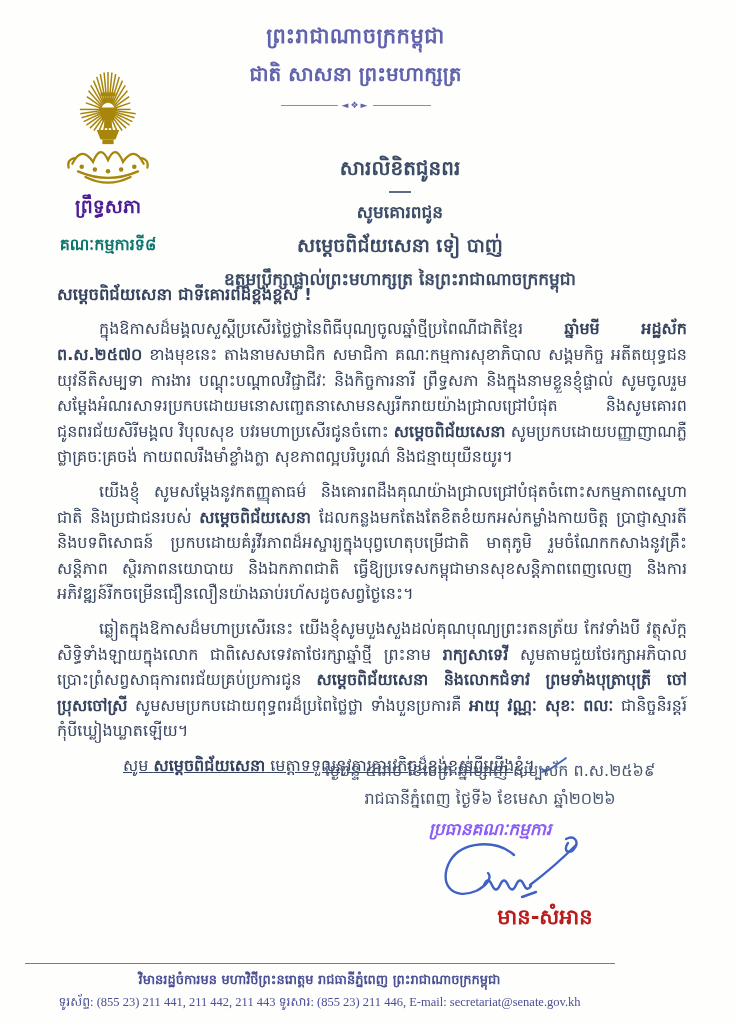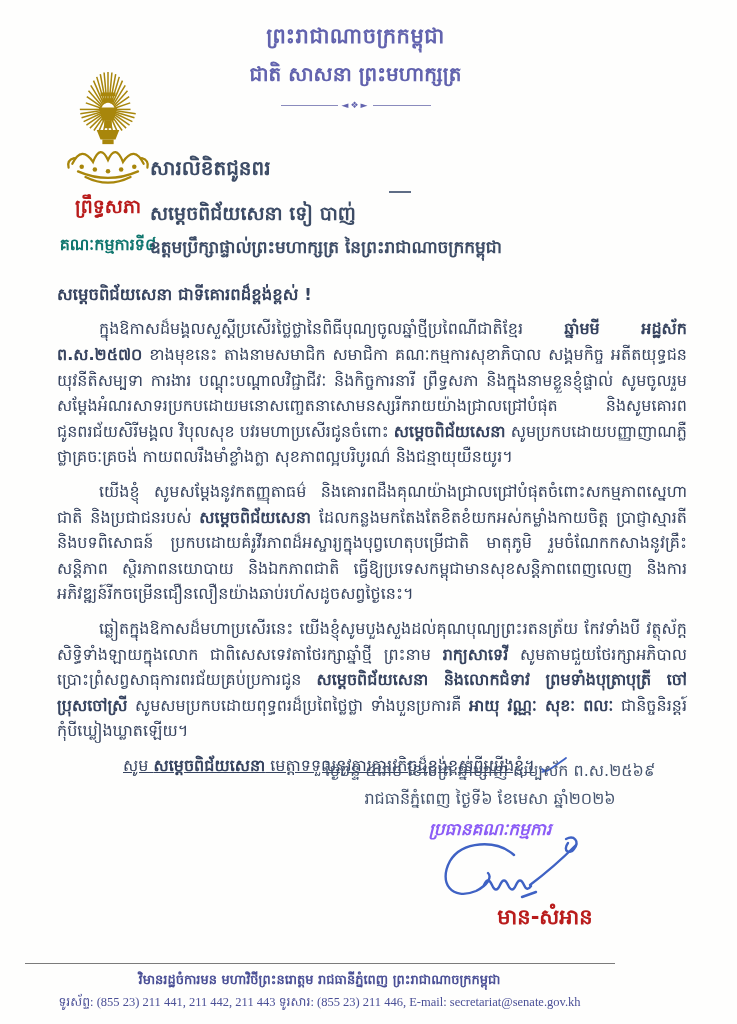--- a/index.html
+++ b/index.html
@@ -36,32 +36,33 @@
   .emblem-wrap {
     position: absolute;
     top: 70px; left: 28px;
     width: 160px;
     text-align: center;
   }
   .emblem-art { width: 104px; height: 122px; margin: 0 auto; display: block; }
   .emblem-senate {
     margin-top: 2px;
     font-size: 19px; font-weight: 700;
-    color: #b91c1c;
+    color: #4c1d95;
   }
   .emblem-commission {
     margin-top: 12px;
     font-size: 16px; font-weight: 700;
     color: #0f766e;
   }
 
   
   .title-block {
     position: absolute;
     top: 155px; left: 150px; width: 500px;
+    text-align: center;
     color: #3d4c66;
   }
   .title-block .doc-title { font-size: 20px; font-weight: 700; }
   .title-dash { width: 22px; height: 2px; background: #5f6d86; margin: 6px auto 8px; }
   .title-block .salute-prefix { font-size: 17px; font-weight: 700; margin-top: 2px; }
   .title-block .recipient     { font-size: 19px; font-weight: 700; margin-top: 7px; }
   .title-block .recipient-role{ font-size: 17px; font-weight: 700; margin-top: 7px; }
 
   
   .body-block {
@@ -188,20 +189,21 @@
         <circle cx="80" cy="103" r="2.4"></circle>
       </g>
     </svg>
     <div class="emblem-senate">ព្រឹទ្ធសភា</div>
     <div class="emblem-commission">គណៈកម្មការទី៨</div>
   </div>
 
   <div class="title-block">
     <div class="doc-title">សារលិខិតជូនពរ</div>
     <div class="title-dash"></div>
+    <div class="salute-prefix">សូមគោរពជូន</div>
     <div class="recipient">សម្ដេចពិជ័យសេនា ទៀ បាញ់</div>
     <div class="recipient-role">ឧត្តមប្រឹក្សាផ្ទាល់ព្រះមហាក្សត្រ នៃព្រះរាជាណាចក្រកម្ពុជា</div>
   </div>
 
   <div class="body-block">
     <div class="salutation">សម្ដេចពិជ័យសេនា ជាទីគោរពដ៏ខ្ពង់ខ្ពស់ !</div>
     <p class="para"><span>ក្នុងឱកាសដ៏មង្គលសួស្ដីប្រសើរថ្លៃថ្លានៃពិធីបុណ្យចូលឆ្នាំថ្មីប្រពៃណីជាតិខ្មែរ </span><span class="b">ឆ្នាំមមី អដ្ឋស័ក ព.ស.២៥៧០</span><span> ខាងមុខនេះ តាងនាមសមាជិក សមាជិកា គណៈកម្មការសុខាភិបាល សង្គមកិច្ច អតីតយុទ្ធជន យុវនីតិសម្បទា ការងារ បណ្ដុះបណ្ដាលវិជ្ជាជីវៈ និងកិច្ចការនារី ព្រឹទ្ធសភា និងក្នុងនាមខ្លួនខ្ញុំផ្ទាល់ សូមចូលរួមសម្ដែងអំណរសាទរប្រកបដោយមនោសញ្ចេតនាសោមនស្សរីករាយយ៉ាងជ្រាលជ្រៅបំផុត និងសូមគោរពជូនពរជ័យសិរីមង្គល វិបុលសុខ បវរមហាប្រសើរជូនចំពោះ </span><span class="b">សម្ដេចពិជ័យសេនា</span><span> សូមប្រកបដោយបញ្ញាញាណភ្លឺថ្លាគ្រចៈគ្រចង់ កាយពលរឹងមាំខ្លាំងក្លា សុខភាពល្អបរិបូរណ៌ និងជន្មាយុយឺនយូរ។</span></p>
     <p class="para"><span>យើងខ្ញុំ សូមសម្ដែងនូវកតញ្ញុតាធម៌ និងគោរពដឹងគុណយ៉ាងជ្រាលជ្រៅបំផុតចំពោះសកម្មភាពស្នេហាជាតិ និងប្រជាជនរបស់ </span><span class="b">សម្ដេចពិជ័យសេនា</span><span> ដែលកន្លងមកតែងតែខិតខំយកអស់កម្លាំងកាយចិត្ត ប្រាជ្ញាស្មារតី និងបទពិសោធន៍ ប្រកបដោយគំរូវីរភាពដ៏អស្ចារ្យក្នុងបុព្វហេតុបម្រើជាតិ មាតុភូមិ រួមចំណែកកសាងនូវគ្រឹះសន្តិភាព ស្ថិរភាពនយោបាយ និងឯកភាពជាតិ ធ្វើឱ្យប្រទេសកម្ពុជាមានសុខសន្តិភាពពេញលេញ និងការអភិវឌ្ឍន៍រីកចម្រើនជឿនលឿនយ៉ាងឆាប់រហ័សដូចសព្វថ្ងៃនេះ។</span></p>
     <p class="para"><span>ឆ្លៀតក្នុងឱកាសដ៏មហាប្រសើរនេះ យើងខ្ញុំសូមបួងសួងដល់គុណបុណ្យព្រះរតនត្រ័យ កែវទាំងបី វត្ថុស័ក្ដសិទ្ធិទាំងឡាយក្នុងលោក ជាពិសេសទេវតាថែរក្សាឆ្នាំថ្មី ព្រះនាម </span><span class="b">រាក្យសាទេវី</span><span> សូមតាមជួយថែរក្សាអភិបាលប្រោះព្រំសព្វសាធុការពរជ័យគ្រប់ប្រការជូន </span><span class="b">សម្ដេចពិជ័យសេនា និងលោកជំទាវ ព្រមទាំងបុត្រាបុត្រី ចៅប្រុសចៅស្រី</span><span> សូមសមប្រកបដោយពុទ្ធពរដ៏ប្រពៃថ្លៃថ្លា ទាំងបួនប្រការគឺ </span><span class="b">អាយុ វណ្ណៈ សុខៈ ពលៈ</span><span> ជានិច្ចនិរន្តរ៍កុំបីឃ្លៀងឃ្លាតឡើយ។</span></p>
     <p class="closing"><span><span>សូម </span><span class="b">សម្ដេចពិជ័យសេនា</span><span> មេត្តាទទួលនូវការគារវកិច្ចដ៏ខ្ពង់ខ្ពស់ពីយើងខ្ញុំ។</span></span><svg class="tick-icon" width="30" height="18" viewBox="0 0 30 18">

